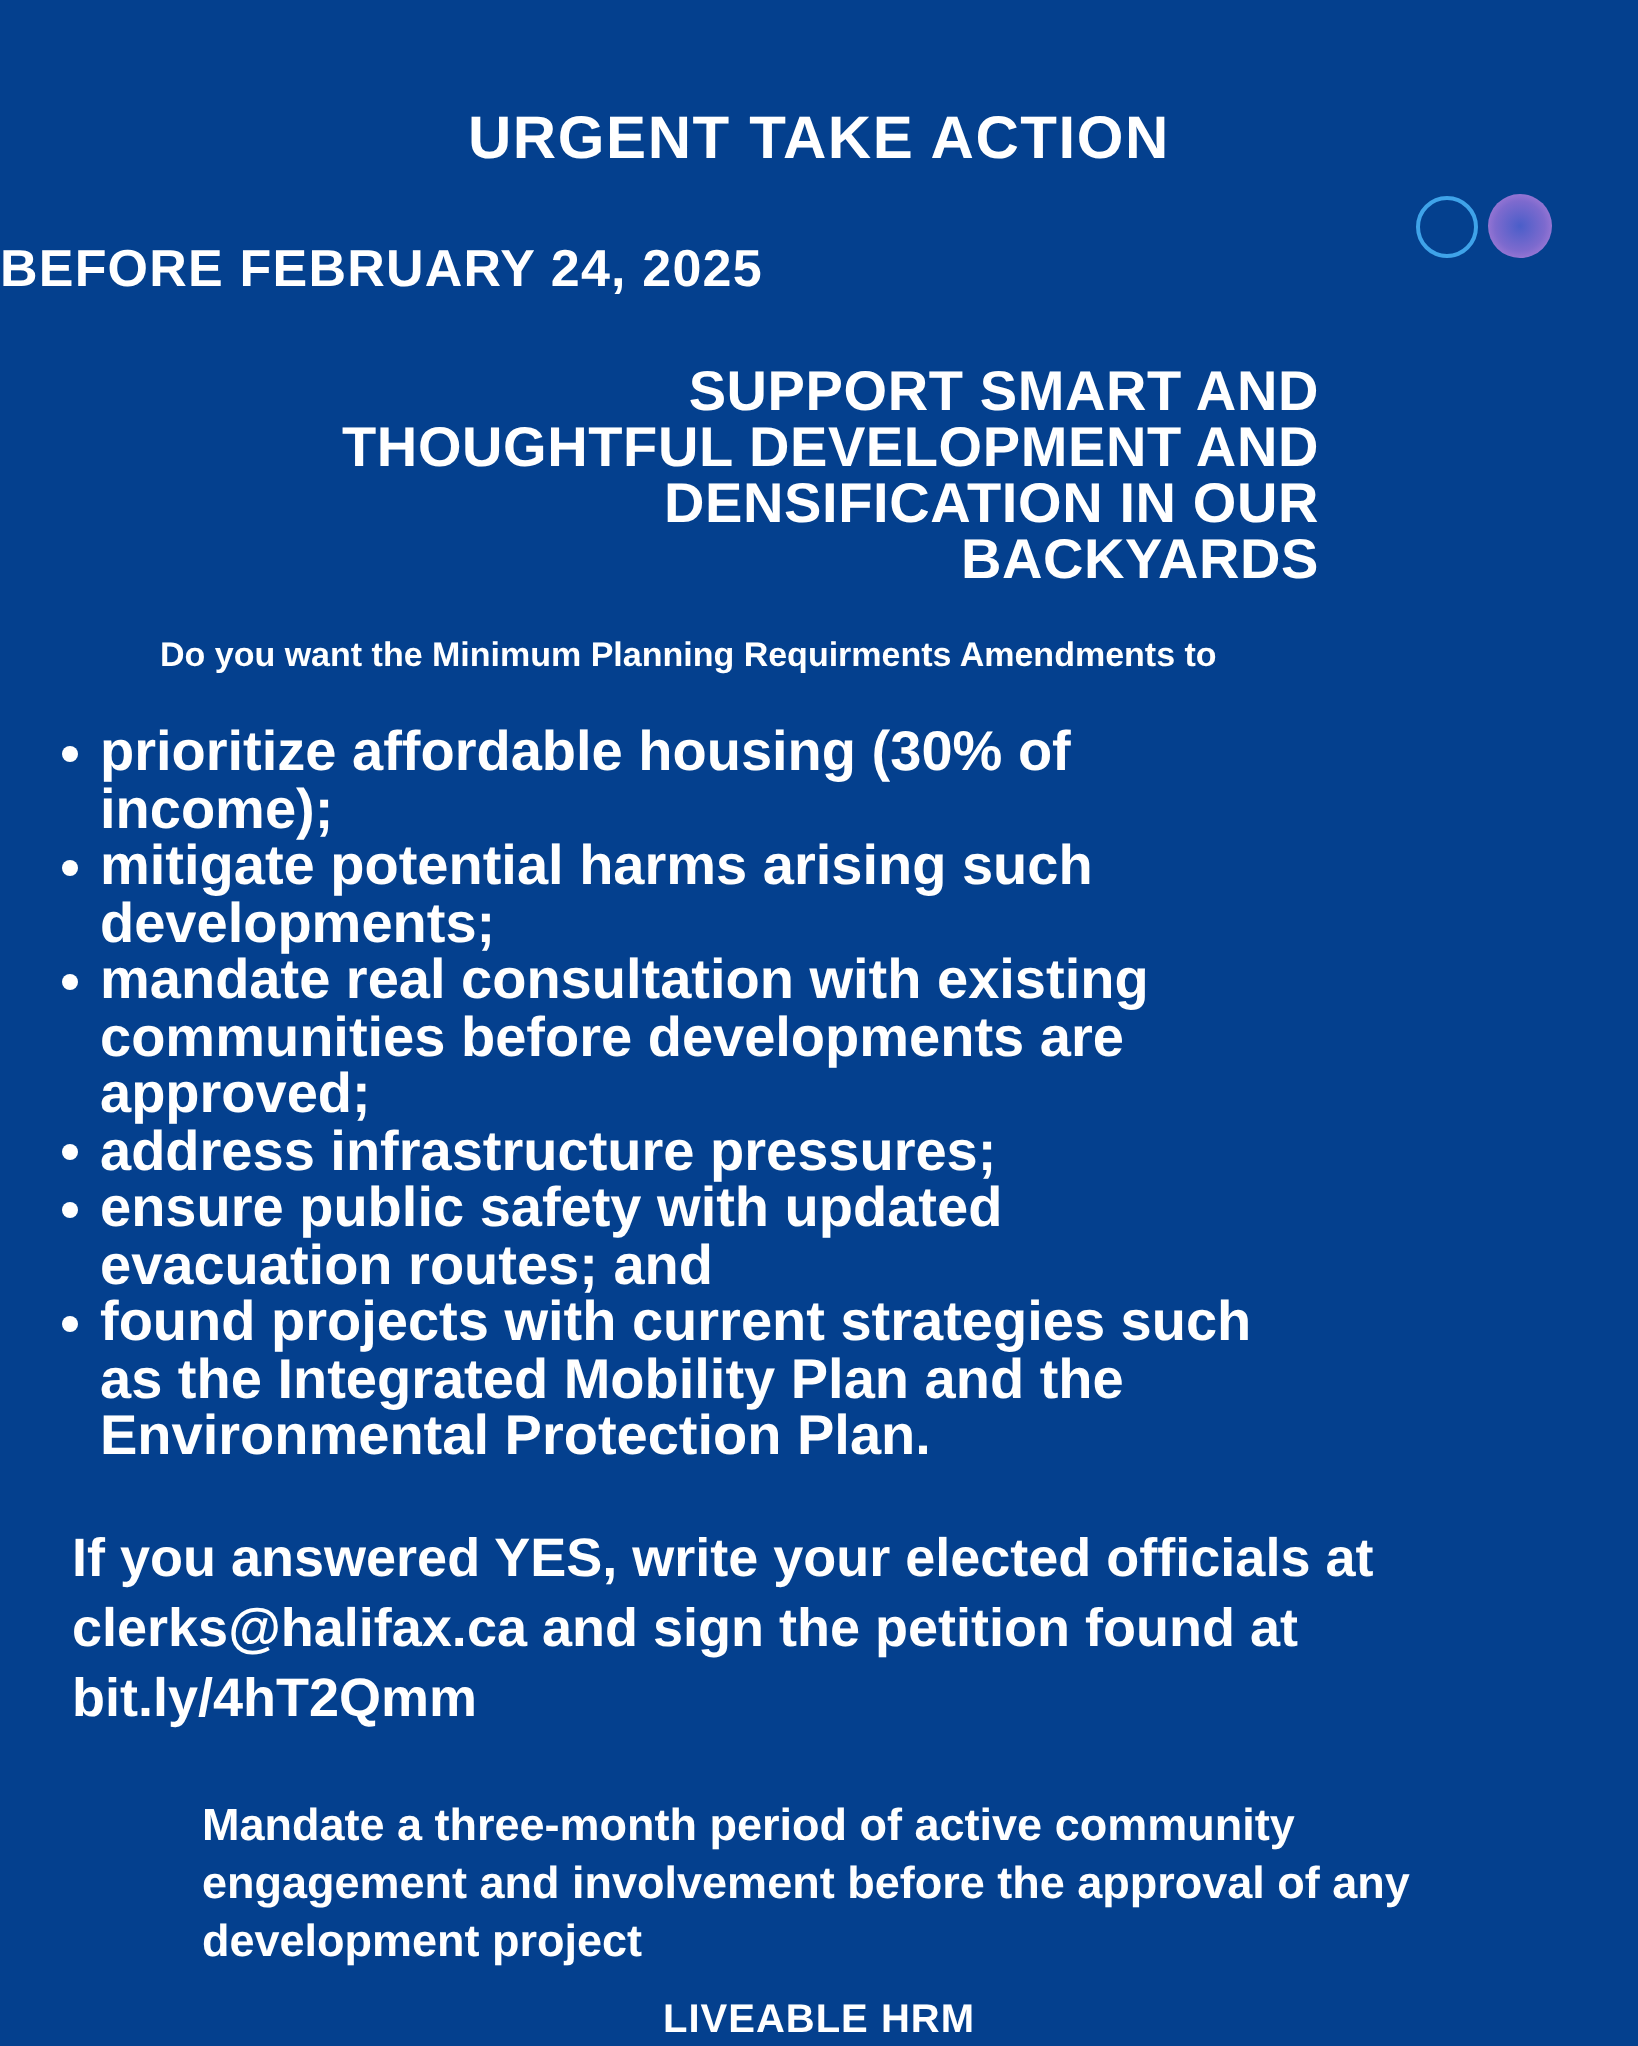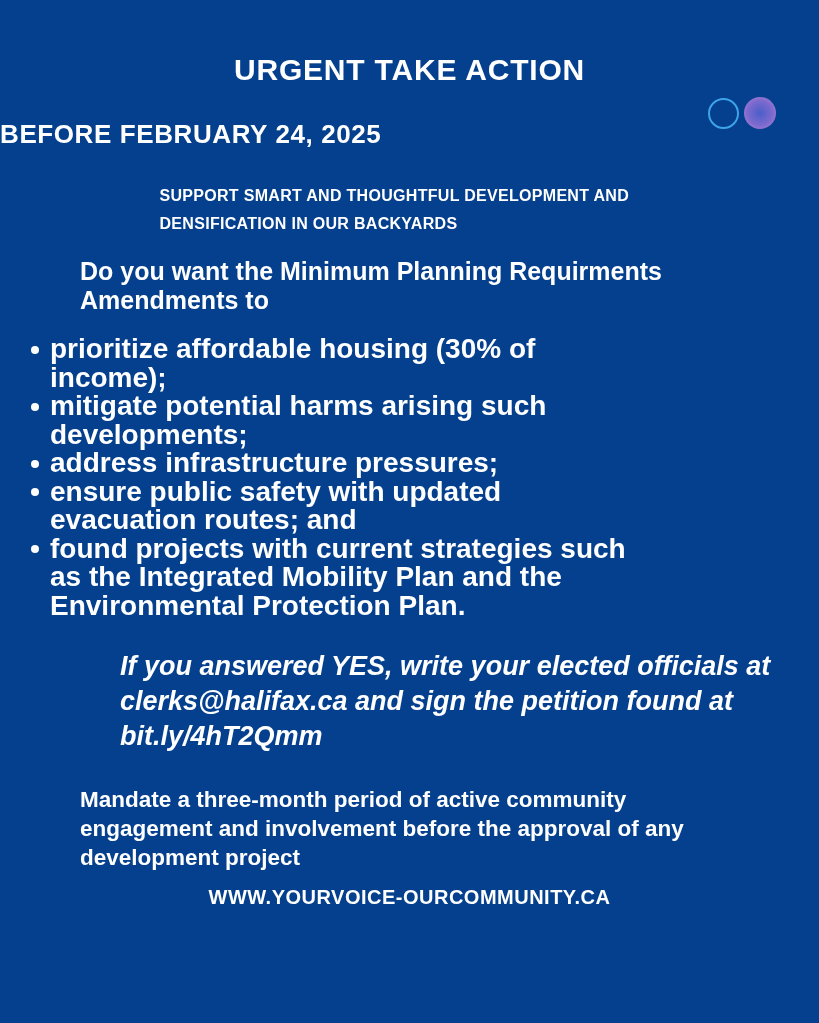--- a/index.html
+++ b/index.html
@@ -44,29 +44,29 @@
   }
   h2.deadline {
     margin-top: 30px;
     font-size: 26px;
     letter-spacing: 0.6px;
     line-height: 32px;
   }
   h3.subheading {
     margin: 32px auto 0 auto;
     max-width: 500px;
-    text-align: left;
-    font-size: 16px;
+    text-align: right;
+    font-size: 28px;
     letter-spacing: 0.3px;
     line-height: 28px;
   }
   p.intro {
     margin: 19px 0 0 80px;
     max-width: 600px;
-    font-size: 25px;
+    font-size: 17px;
     line-height: 29px;
   }
   ul.bullets {
     margin: 20px 0 0 50px;
     max-width: 592px;
     list-style: none;
     font-size: 28px;
     line-height: 28.5px;
   }
   ul.bullets li {
@@ -74,28 +74,27 @@
   }
   ul.bullets li::before {
     content: "";
     position: absolute;
     left: -19px; top: 10.5px;
     width: 8px; height: 8px;
     border-radius: 50%;
     background: var(--text, #FFFFFF);
   }
   p.cta {
-    margin: 29px 0 0 120px;
+    margin: 29px 0 0 36px;
     max-width: 680px;
     font-size: 27px;
     line-height: 35px;
-    font-style: italic;
   }
   p.mandate {
-    margin: 31px 0 0 80px;
+    margin: 31px 0 0 101px;
     max-width: 660px;
     font-size: 22.5px;
     line-height: 29px;
   }
   .footer {
     margin-top: 13px;
     text-align: center;
     font-size: 20px;
     letter-spacing: 0.5px;
     line-height: 25px;
@@ -113,26 +112,28 @@
 
   <h2 class="deadline">BEFORE FEBRUARY 24, 2025</h2>
 
   <h3 class="subheading">SUPPORT SMART AND THOUGHTFUL DEVELOPMENT AND DENSIFICATION IN OUR BACKYARDS</h3>
 
   <p class="intro">Do you want the Minimum Planning Requirments Amendments to</p>
 
   <ul class="bullets">
       <li>prioritize affordable housing (30% of income);</li>
       <li>mitigate potential harms arising such developments;</li>
+      <li>mandate real consultation with existing communities before developments are approved;</li>
       <li>address infrastructure pressures;</li>
       <li>ensure public safety with updated evacuation routes; and</li>
       <li>found projects with current strategies such as the Integrated Mobility Plan and the Environmental Protection Plan.</li>
     </ul>
 
   <p class="cta"><span>If you answered YES, write your elected officials at </span><span>clerks@halifax.ca</span><span> and sign the petition found at </span><span>bit.ly/4hT2Qmm</span></p>
 
   <p class="mandate">Mandate a three-month period of active community engagement and involvement before the approval of any development project</p>
 
   <div class="footer">
+    <div>LIVEABLE HRM</div>
     <div>WWW.YOURVOICE-OURCOMMUNITY.CA</div>
   </div>
 
 </div>
 
 </body></html>

